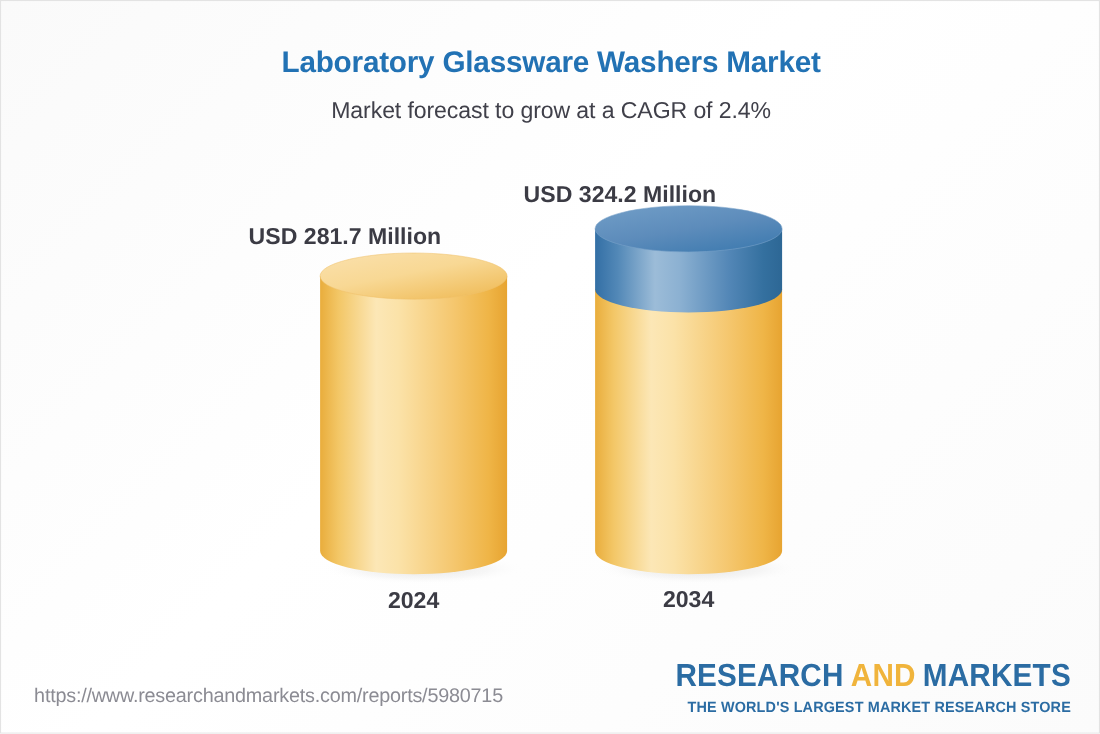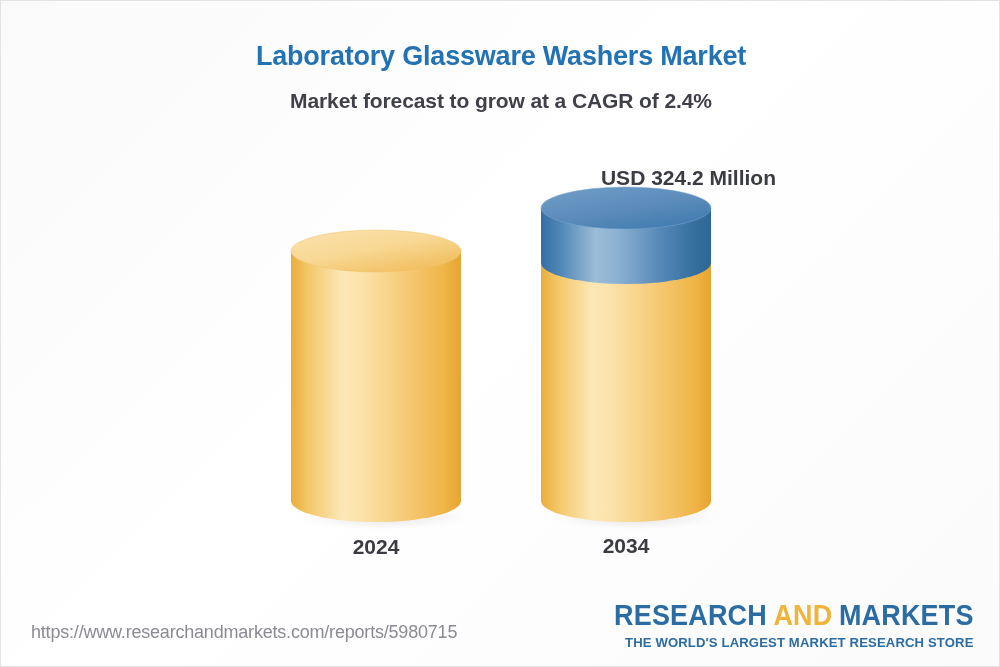--- a/index.html
+++ b/index.html
@@ -35,39 +35,39 @@
     color: #2272b4;
     letter-spacing: -0.2px;
   }
   #chart-subtitle {
     position: absolute;
     top: 88px;
     left: 0;
     width: 1000px;
     text-align: center;
     font-size: 21px;
-    font-weight: bold;
+    font-weight: normal;
     color: #40404a;
     letter-spacing: -0.1px;
   }
 
   
   #plot-area {
     position: absolute;
     left: 0;
     top: 0;
     width: 1000px;
     height: 600px;
   }
   .cyl-group { position: absolute; }
 
   .value-label {
     position: absolute;
     width: 300px;
-    text-align: right;
+    text-align: left;
     font-size: 21px;
     font-weight: bold;
     color: #3b3b44;
     white-space: nowrap;
   }
   .category-label {
     position: absolute;
     width: 300px;
     text-align: center;
     font-size: 21px;
@@ -115,20 +115,21 @@
 </head>
 <body>
 
 <div id="canvas">
 
   <div id="chart-title">Laboratory Glassware Washers Market</div>
   <div id="chart-subtitle">Market forecast to grow at a CAGR of 2.4%</div>
 
   <div id="plot-area">
 
+    <div class="value-label" style="left:225px; top:203px;">USD 281.7 Million</div>
 
     <svg class="cyl-group" style="left:275px; top:228px;" width="200" height="305" viewBox="0 0 200 305">
       <defs>
         <linearGradient id="goldBody1" x1="0" y1="0" x2="1" y2="0">
           <stop offset="0%" stop-color="#e9ad3c"></stop>
           <stop offset="10%" stop-color="#f3c767"></stop>
           <stop offset="30%" stop-color="#fce7b6"></stop>
           <stop offset="42%" stop-color="#fbe2a8"></stop>
           <stop offset="70%" stop-color="#f5c871"></stop>
           <stop offset="90%" stop-color="#efb547"></stop>

